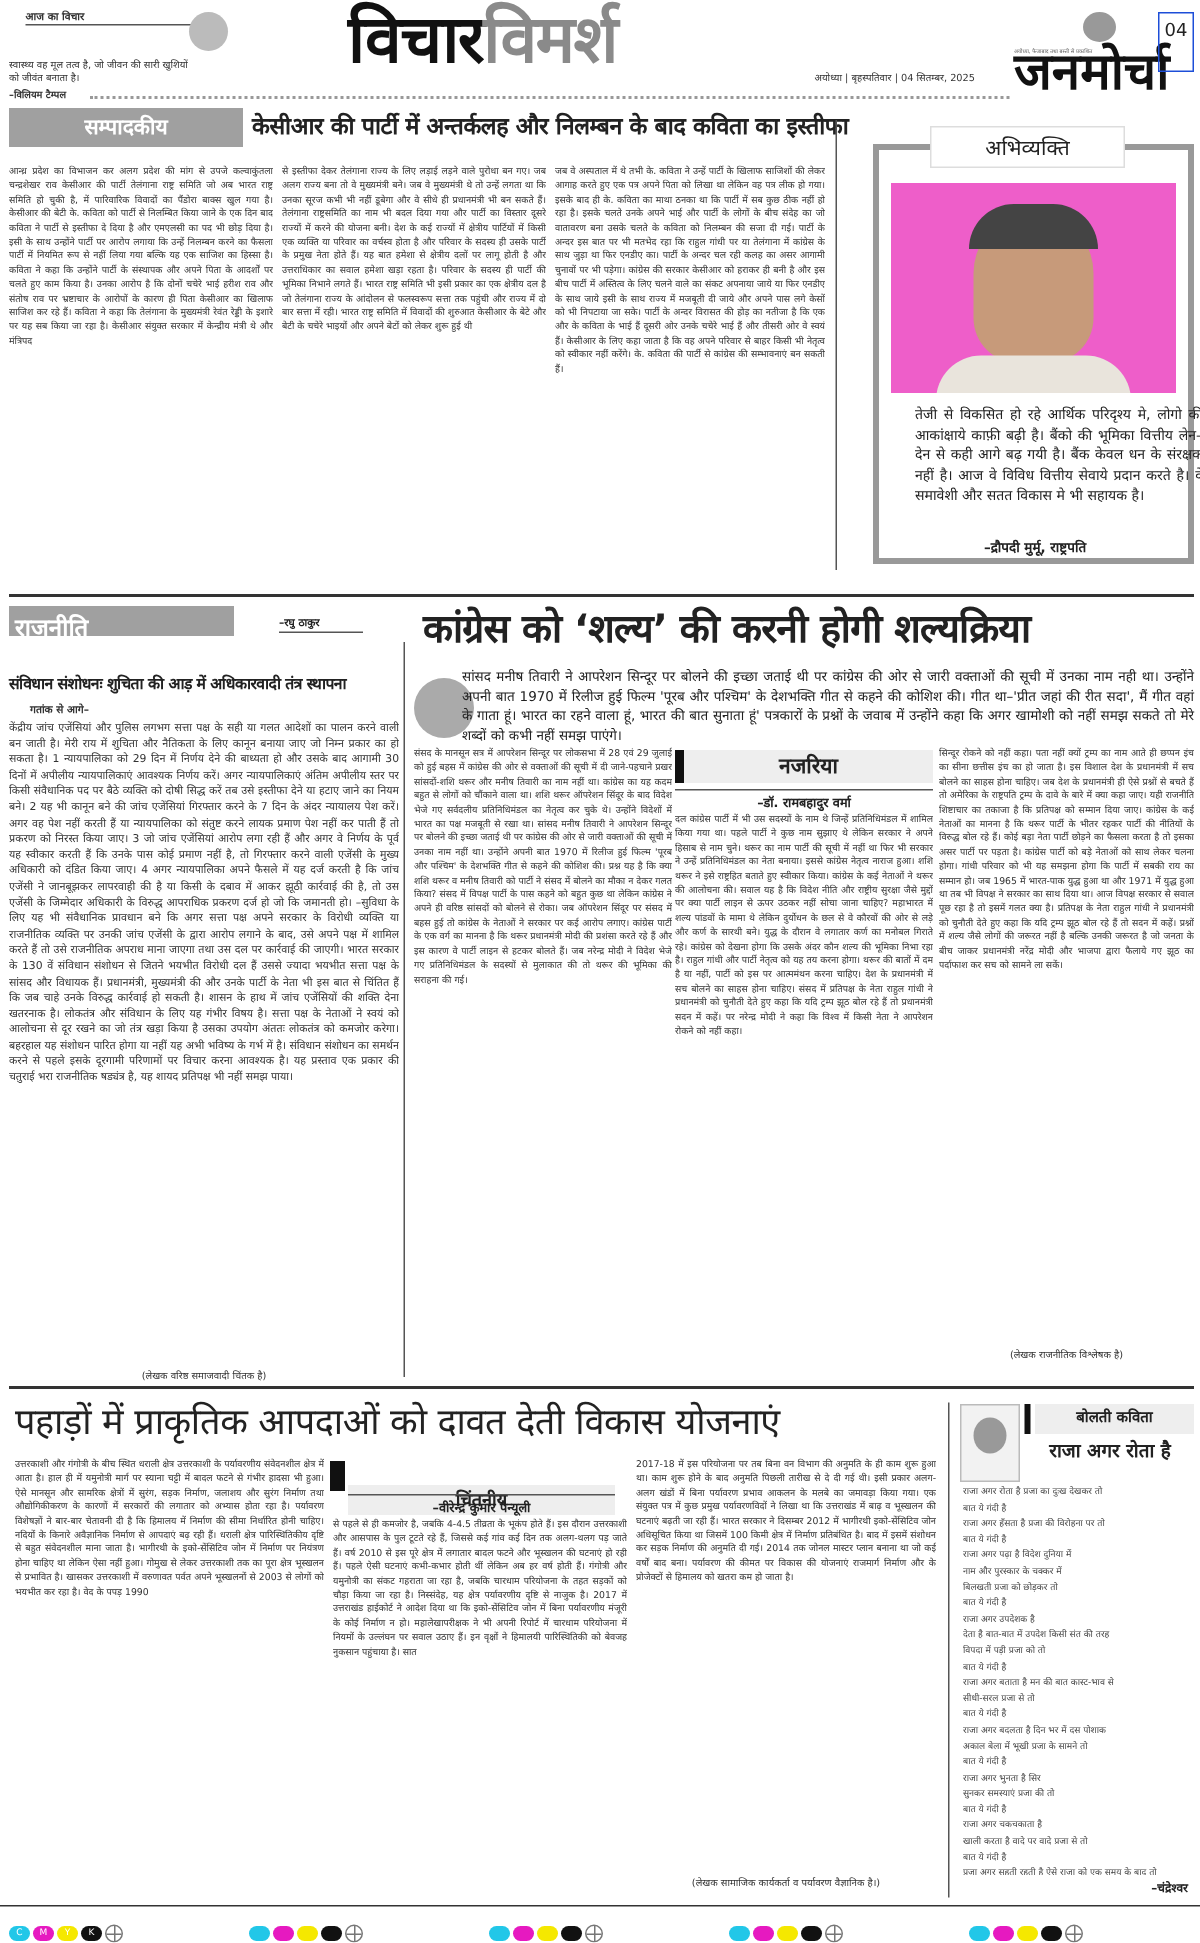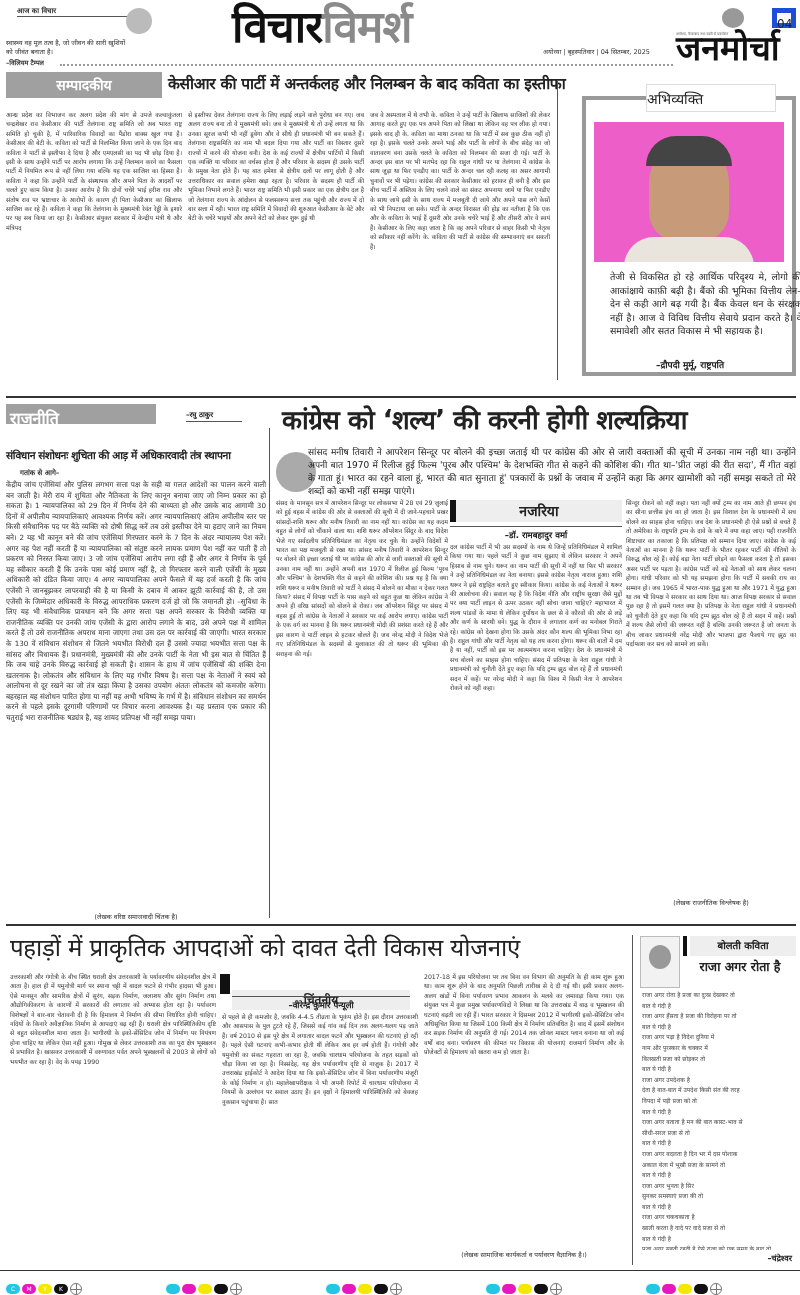--- a/index.html
+++ b/index.html
@@ -25,32 +25,32 @@
   <div style="font-size:6.5px;line-height:9px;color:#333;margin-top:22px;width:120px;">स्वास्थ्य वह मूल तत्व है, जो जीवन की सारी खुशियों को जीवंत बनाता है।</div>
   <div style="font-size:6.5px;font-weight:bold;color:#333;margin-top:1px;">–विलियम टैम्पल</div>
 </div>
 <div class="abs" style="left:232px;top:2px;font-size:44px;font-weight:bold;line-height:50px;letter-spacing:-1px;">
   <span style="color:#111;">विचार</span><span style="color:#8a8a8a;">विमर्श</span>
 </div>
 <div class="abs" style="left:543px;top:47px;font-size:6.5px;color:#333;">अयोध्या | बृहस्पतिवार | 04 सितम्बर, 2025</div>
 <div class="abs" style="left:722px;top:8px;width:22px;height:20px;border-radius:50%;background:#999;"></div>
 <div class="abs" style="left:676px;top:31px;font-size:3.5px;color:#555;">अयोध्या, फैजाबाद तथा बस्ती से प्रकाशित</div>
 <div class="abs" style="left:676px;top:30px;font-size:34px;font-weight:bold;color:#111;line-height:36px;">जनमोर्चा</div>
-<div class="abs" style="left:772px;top:8px;width:24px;height:20px;border:5px solid #1d4ed8;font-size:12px;text-align:center;line-height:22px;">04</div>
+<div class="abs" style="left:772px;top:8px;width:24px;height:40px;border:1px solid #1d4ed8;font-size:12px;text-align:center;line-height:22px;">04</div>
 <div class="abs dots" style="left:60px;top:64px;width:613px;"></div>
 
 <div class="abs gray-box" style="left:6px;top:72px;width:156px;height:26px;font-size:14px;text-align:center;line-height:26px;">सम्पादकीय</div>
 <div class="abs" style="left:168px;top:70px;width:400px;font-size:15.5px;font-weight:bold;line-height:28px;white-space:nowrap;letter-spacing:-0.3px;">केसीआर की पार्टी में अन्तर्कलह और निलम्बन के बाद कविता का इस्तीफा</div>
 <div class="abs body-text col" style="left:6px;top:110px;width:176px;height:270px;">आन्ध्र प्रदेश का विभाजन कर अलग प्रदेश की मांग से उपजे कल्वाकुंतला चन्द्रशेखर राव केसीआर की पार्टी तेलंगाना राष्ट्र समिति जो अब भारत राष्ट्र समिति हो चुकी है, में पारिवारिक विवादों का पैंडोरा बाक्स खुल गया है। केसीआर की बेटी के. कविता को पार्टी से निलम्बित किया जाने के एक दिन बाद कविता ने पार्टी से इस्तीफा दे दिया है और एमएलसी का पद भी छोड़ दिया है। इसी के साथ उन्होंने पार्टी पर आरोप लगाया कि उन्हें निलम्बन करने का फैसला पार्टी में नियमित रूप से नहीं लिया गया बल्कि यह एक साजिश का हिस्सा है। कविता ने कहा कि उन्होंने पार्टी के संस्थापक और अपने पिता के आदर्शों पर चलते हुए काम किया है। उनका आरोप है कि दोनों चचेरे भाई हरीश राव और संतोष राव पर भ्रष्टाचार के आरोपों के कारण ही पिता केसीआर का खिलाफ साजिश कर रहे हैं। कविता ने कहा कि तेलंगाना के मुख्यमंत्री रेवंत रेड्डी के इशारे पर यह सब किया जा रहा है। केसीआर संयुक्त सरकार में केन्द्रीय मंत्री थे और मंत्रिपद</div>
 <div class="abs body-text col" style="left:188px;top:110px;width:176px;height:270px;">से इस्तीफा देकर तेलंगाना राज्य के लिए लड़ाई लड़ने वाले पुरोधा बन गए। जब अलग राज्य बना तो वे मुख्यमंत्री बने। जब वे मुख्यमंत्री थे तो उन्हें लगता था कि उनका सूरज कभी भी नहीं डूबेगा और वे सीधे ही प्रधानमंत्री भी बन सकते हैं। तेलंगाना राष्ट्रसमिति का नाम भी बदल दिया गया और पार्टी का विस्तार दूसरे राज्यों में करने की योजना बनी। देश के कई राज्यों में क्षेत्रीय पार्टियों में किसी एक व्यक्ति या परिवार का वर्चस्व होता है और परिवार के सदस्य ही उसके पार्टी के प्रमुख नेता होते हैं। यह बात हमेशा से क्षेत्रीय दलों पर लागू होती है और उत्तराधिकार का सवाल हमेशा खड़ा रहता है। परिवार के सदस्य ही पार्टी की भूमिका निभाने लगते हैं। भारत राष्ट्र समिति भी इसी प्रकार का एक क्षेत्रीय दल है जो तेलंगाना राज्य के आंदोलन से फलस्वरूप सत्ता तक पहुंची और राज्य में दो बार सत्ता में रही। भारत राष्ट्र समिति में विवादों की शुरुआत केसीआर के बेटे और बेटी के चचेरे भाइयों और अपने बेटों को लेकर शुरू हुई थी</div>
 <div class="abs body-text col" style="left:370px;top:110px;width:180px;height:270px;">जब वे अस्पताल में थे तभी के. कविता ने उन्हें पार्टी के खिलाफ साजिशों की लेकर आगाह करते हुए एक पत्र अपने पिता को लिखा था लेकिन वह पत्र लीक हो गया। इसके बाद ही के. कविता का माथा ठनका था कि पार्टी में सब कुछ ठीक नहीं हो रहा है। इसके चलते उनके अपने भाई और पार्टी के लोगों के बीच संदेह का जो वातावरण बना उसके चलते के कविता को निलम्बन की सजा दी गई। पार्टी के अन्दर इस बात पर भी मतभेद रहा कि राहुल गांधी पर या तेलंगाना में कांग्रेस के साथ जुड़ा था फिर एनडीए का। पार्टी के अन्दर चल रही कलह का असर आगामी चुनावों पर भी पड़ेगा। कांग्रेस की सरकार केसीआर को हराकर ही बनी है और इस बीच पार्टी में अस्तित्व के लिए चलने वाले का संकट अपनाया जाये या फिर एनडीए के साथ जाये इसी के साथ राज्य में मजबूती दी जाये और अपने पास लगे केसों को भी निपटाया जा सके। पार्टी के अन्दर विरासत की होड़ का नतीजा है कि एक और के कविता के भाई हैं दूसरी ओर उनके चचेरे भाई हैं और तीसरी ओर वे स्वयं हैं। केसीआर के लिए कहा जाता है कि वह अपने परिवार से बाहर किसी भी नेतृत्व को स्वीकार नहीं करेंगे। के. कविता की पार्टी से कांग्रेस की सम्भावनाएं बन सकती हैं।</div>
 <div class="abs" style="left:557px;top:80px;width:1px;height:300px;background:#555;"></div>
 
 <div class="abs" style="left:582px;top:96px;width:214px;height:280px;border:4px solid #999;background:#fff;"></div>
-<div class="abs" style="left:646px;top:84px;width:130px;height:28px;background:#fff;border:1px solid #ddd;font-size:14px;line-height:28px;">अभिव्यक्ति</div>
+<div class="abs" style="left:620px;top:84px;width:130px;height:28px;background:#fff;border:1px solid #ddd;font-size:14px;text-align:center;line-height:28px;">अभिव्यक्ति</div>
 <div class="abs" style="left:594px;top:122px;width:190px;height:140px;background:#ee5ec9;overflow:hidden;">
   <div style="position:absolute;left:55px;top:20px;width:80px;height:100px;border-radius:40px 40px 30px 30px;background:#c79a7a;"></div>
   <div style="position:absolute;left:52px;top:14px;width:86px;height:30px;border-radius:43px 43px 0 0;background:#444;"></div>
   <div style="position:absolute;left:30px;top:115px;width:130px;height:30px;border-radius:30px 30px 0 0;background:#e9e4dc;"></div>
 </div>
 <div class="abs" style="left:594px;top:270px;width:192px;font-size:9.4px;line-height:13.5px;color:#222;text-align:justify;margin-left:16px;">तेजी से विकसित हो रहे आर्थिक परिदृश्य मे, लोगो की आकांक्षाये काफ़ी बढ़ी है। बैंको की भूमिका वित्तीय लेन–देन से कही आगे बढ़ गयी है। बैंक केवल धन के संरक्षक नहीं है। आज वे विविध वित्तीय सेवाये प्रदान करते है। वे समावेशी और सतत विकास मे भी सहायक है।</div>
 <div class="abs" style="left:594px;top:358px;width:192px;font-size:9px;font-weight:bold;text-align:center;">–द्रौपदी मुर्मू, राष्ट्रपति</div>
 
 <div class="abs rule" style="left:6px;top:396px;width:790px;height:2px;"></div>
 

